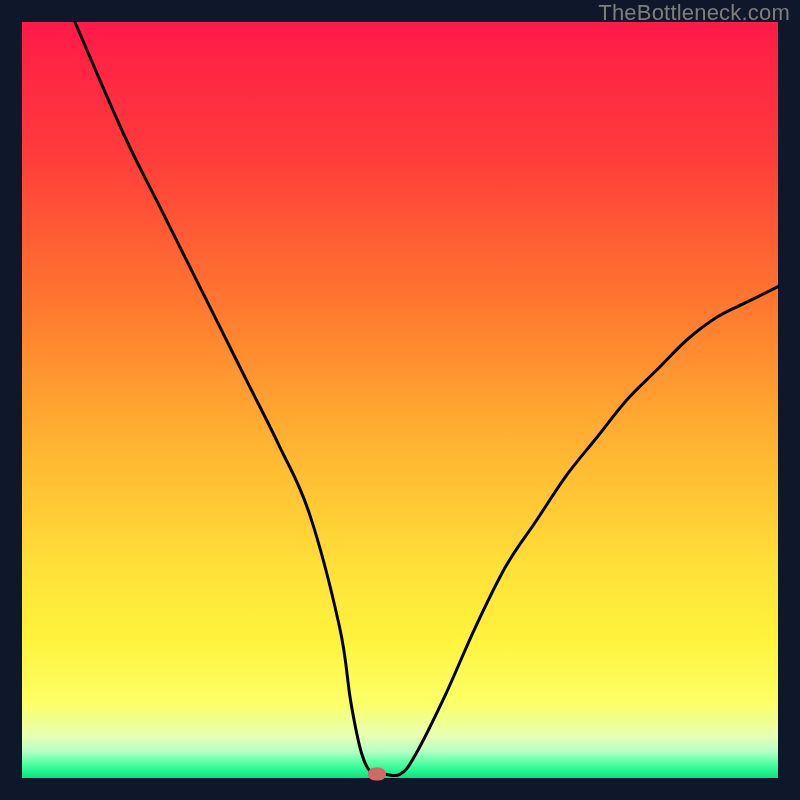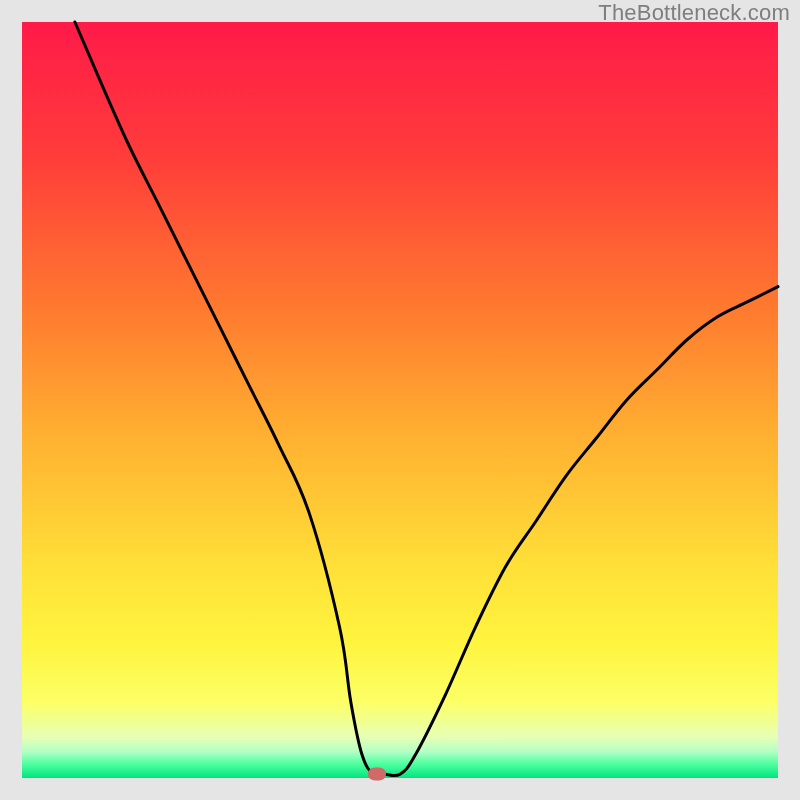--- a/index.html
+++ b/index.html
@@ -8,21 +8,21 @@
     width: 800px;
     height: 800px;
     background: #000;
     overflow: hidden;
     font-family: Arial, Helvetica, sans-serif;
   }
   .frame {
     position: absolute;
     left: 0; top: 0;
     width: 800px; height: 800px;
-    background: #e5e5e5;
+    background: #0f172a;
   }
   .plot-wrap {
     position: absolute;
     left: 22px; top: 22px;
     width: 756px; height: 756px;
   }
   .gradient {
     position: absolute;
     left: 0; top: 0; right: 0; bottom: 0;
     

